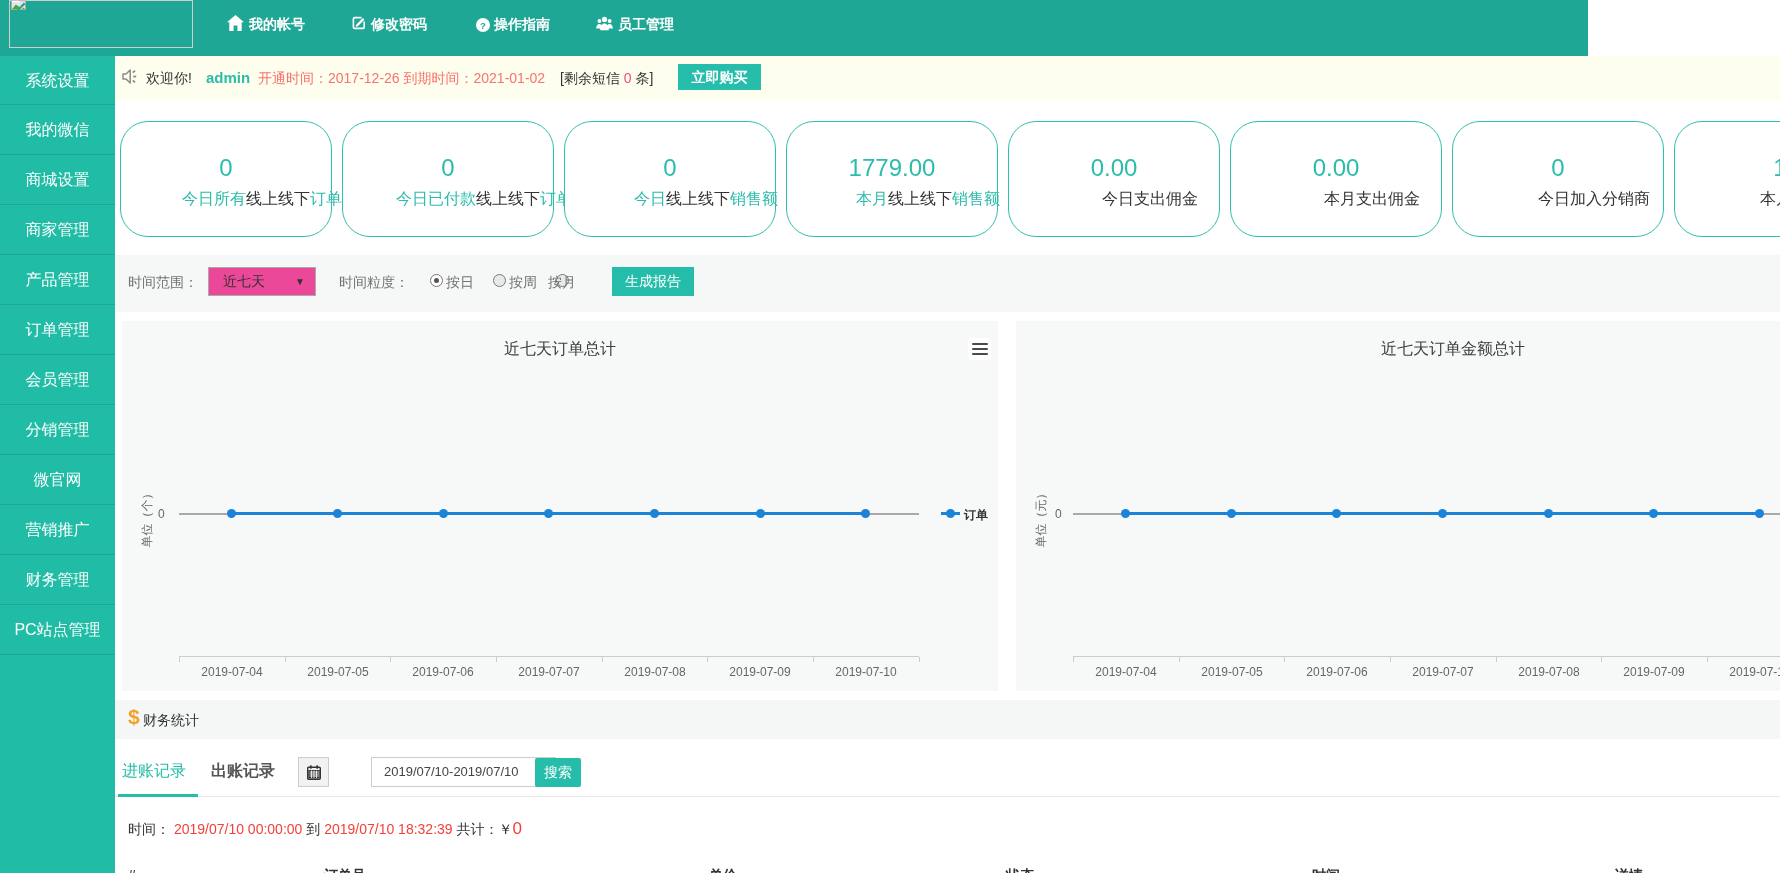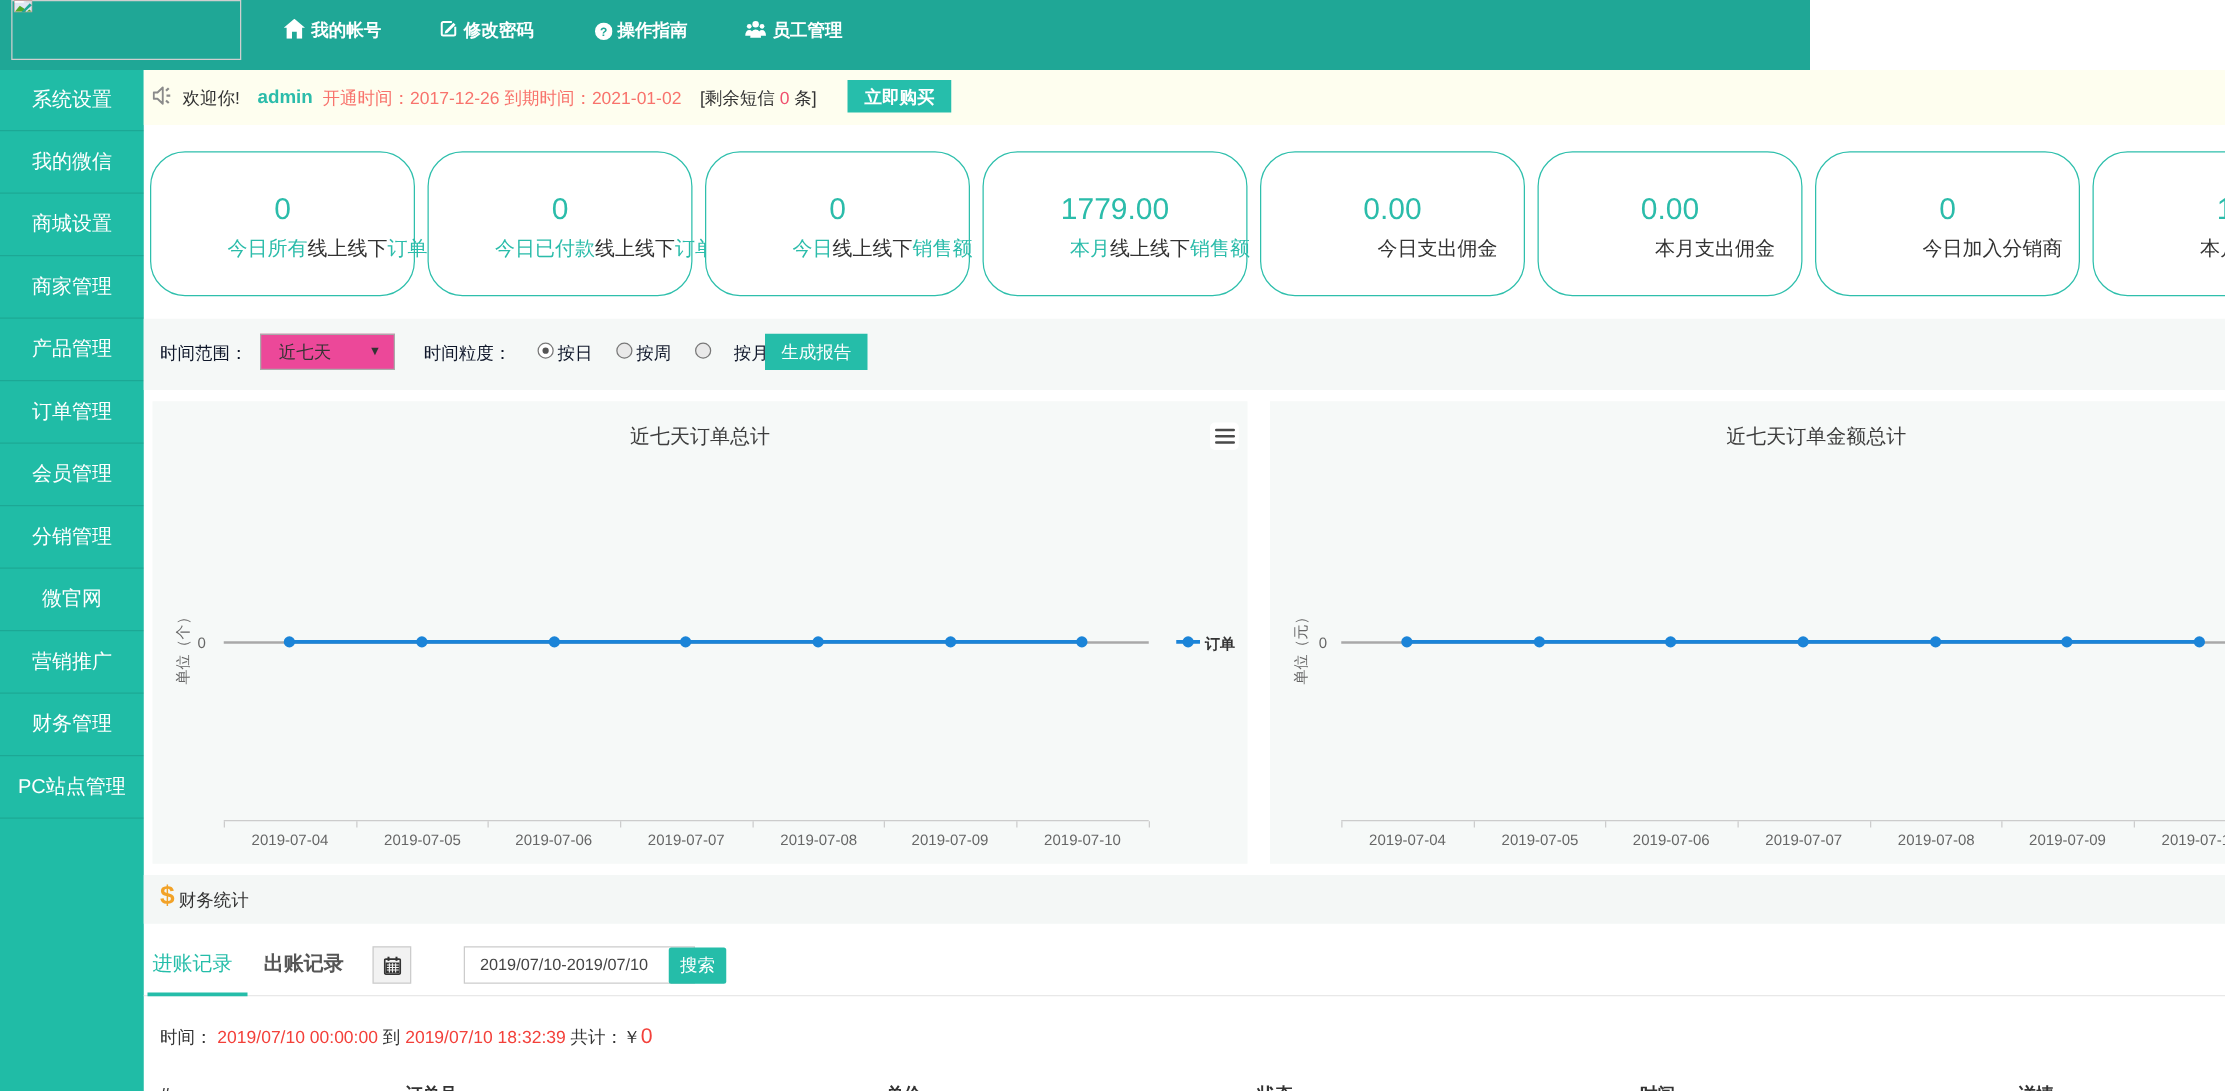--- a/index.html
+++ b/index.html
@@ -1,36 +1,36 @@
 <!DOCTYPE html>
 <html><head>
 <meta charset="utf-8">
 <style>
 * { margin:0; padding:0; box-sizing:border-box; }
 html,body { width:1780px; height:873px; overflow:hidden; font-family:"Liberation Sans",sans-serif; background:#fff; }
 .abs { position:absolute; }
 
-#topbar { position:absolute; left:0; top:0; width:1448px; height:56px; background:#1FA796; }
+#topbar { position:absolute; left:0; top:0; width:1588px; height:56px; background:#1FA796; }
 #logobox { position:absolute; left:9px; top:0px; width:184px; height:48px; border:1px solid #cfcfcf; }
 .navitem { position:absolute; top:0; height:49px; line-height:49px; color:#fff; font-size:14px; font-weight:bold; }
 
 #sidebar { position:absolute; left:0; top:56px; width:115px; height:817px; background:#20BCA6; }
 .sideitem { width:115px; height:50px; line-height:50px; text-align:center; color:#fff; font-size:16px; border-bottom:1px solid rgba(0,0,0,0.10); }
 
 #welcome { position:absolute; left:115px; top:56px; width:1665px; height:44px; background:#FEFEEF; }
 #buybtn { position:absolute; left:678px; top:64px; width:83px; height:26px; background:#26BEAB; color:#fff; font-size:14px; font-weight:bold; text-align:center; line-height:26px; }
 
 .card { position:absolute; top:121px; width:212px; height:116px; border:1px solid #2EBFAC; border-radius:28px; background:#fff; }
 .cnum { position:absolute; left:0; width:100%; top:154px; text-align:center; font-size:24px; color:#2BBCAA; }
 .clabel { position:absolute; left:0; width:100%; top:189px; text-align:center; font-size:16px; color:#333;margin-left:36px; }
 .t { color:#2BBCAA; }
 
 #filter { position:absolute; left:115px; top:255px; width:1665px; height:57px; background:#F5F8F7; }
 #selbox { position:absolute; left:208px; top:267px; width:108px; height:29px; background:#ec4899; border:1px solid #aaa; font-size:14px; color:#333; line-height:27px; padding-left:14px; }
-.ftext { position:absolute; top:274px; font-size:14px; color:#0f172a;text-align:center; }
+.ftext { position:absolute; top:274px; font-size:14px; color:#737373;text-align:center; }
 .radio { position:absolute; top:274px; width:13px; height:13px; border:1px solid #787878; border-radius:50%; background:#e9e9e9; }
 .radio.sel { background:#fff; } .radio.sel::after { content:""; position:absolute; left:3px; top:3px; width:5px; height:5px; border-radius:50%; background:#555; }
 #genbtn { position:absolute; left:612px; top:267px; width:82px; height:29px; background:#25BDA9; color:#fff; font-size:14px; text-align:center; line-height:29px; }
 
 .chart { position:absolute; top:321px; width:876px; height:370px; background:#F6F9F8; }
 #chartL { left:122px; }
 #chartR { left:1016px; }
 .ctitle { position:absolute; top:339px; font-size:16px; color:#3d3d3d; }
 .axisname { position:absolute; font-size:12px; color:#666; transform:rotate(-90deg); transform-origin:center; white-space:nowrap; text-align:center; }
 .zeroline { position:absolute; top:513px; height:1.6px; background:#a9a9a9; }
@@ -157,21 +157,21 @@
 
 <div id="filter"></div>
 <div class="ftext" style="left:128px;">时间范围：</div>
 <div id="selbox">近七天<span style="position:absolute;right:10px;top:0;font-size:10px;">▼</span></div>
 <div class="ftext" style="left:339px;">时间粒度：</div>
 <div class="radio sel" style="left:430px;"></div>
 <div class="ftext" style="left:446px;">按日</div>
 <div class="radio" style="left:493px;"></div>
 <div class="ftext" style="left:509px;">按周</div>
 <div class="radio" style="left:556px;"></div>
-<div class="ftext" style="left:587px;">按月</div>
+<div class="ftext" style="left:548px;">按月</div>
 <div id="genbtn">生成报告</div>
 
 <div class="chart" id="chartL"></div>
 <div class="ctitle" style="left:504px;">近七天订单总计</div>
 <div class="bars">
     <div style="top:4.6px"></div>
     <div style="top:9.6px"></div>
     <div style="top:14.6px"></div>
   </div>
 <div class="axisname" style="left:117px;top:509px;width:60px;">单位（个）</div>

